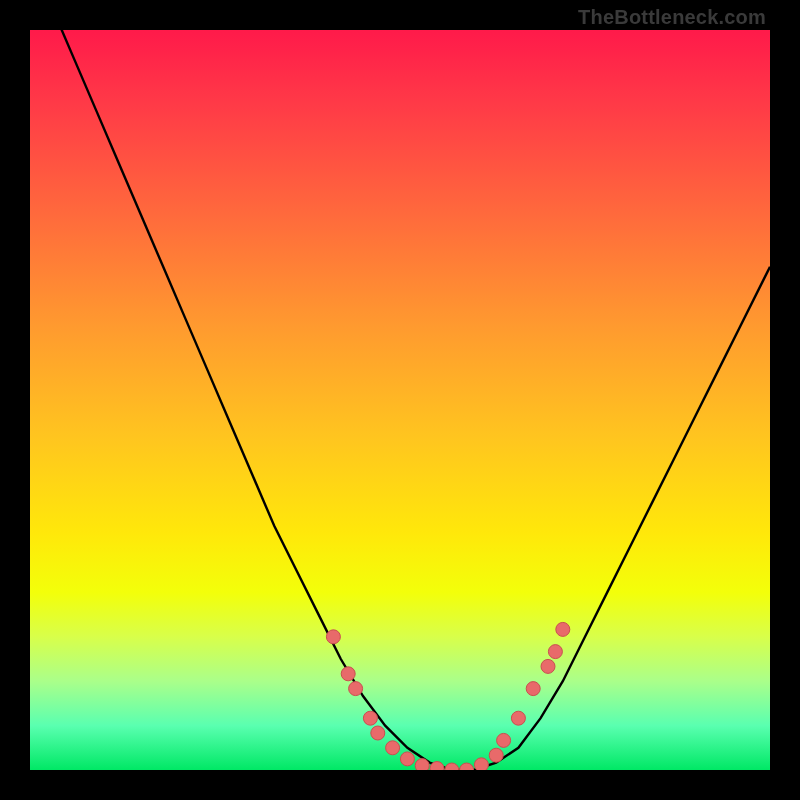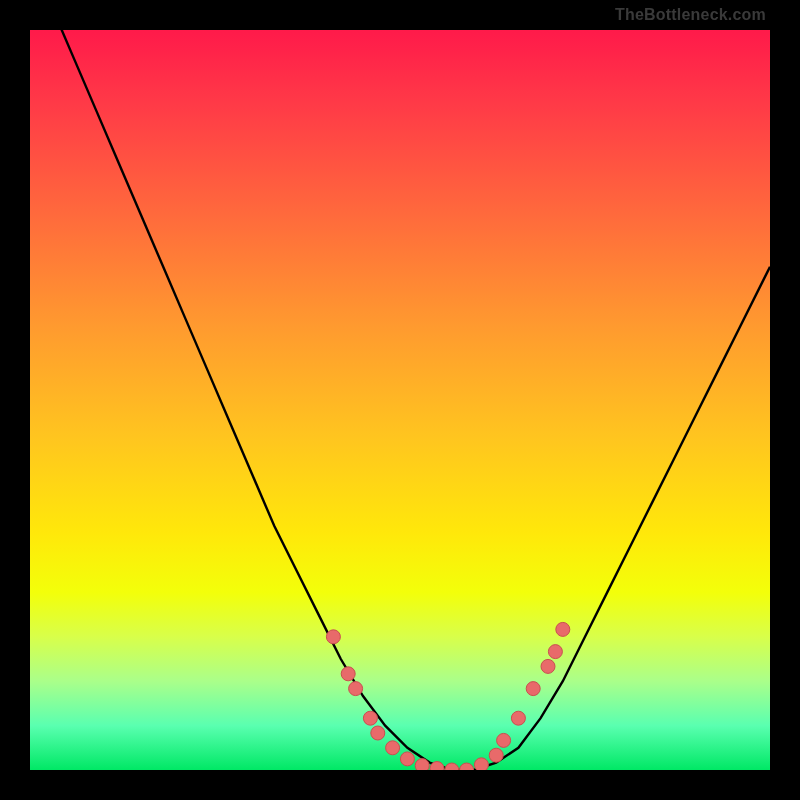--- a/index.html
+++ b/index.html
@@ -36,21 +36,21 @@
       #d8ff4a 82%,
       #aaff8a 88%,
       #5affb0 94%,
       #00e865 100%);
   }
   .watermark {
     position: absolute;
     right: 34px;
     top: 6px;
     color: #3a3a3a;
-    font-size: 16px;
+    font-size: 20px;
     font-weight: 600;
     letter-spacing: 0.2px;
     z-index: 20;
   }
   svg.curve {
     position: absolute;
     left: 0;
     top: 0;
     width: 740px;
     height: 740px;

